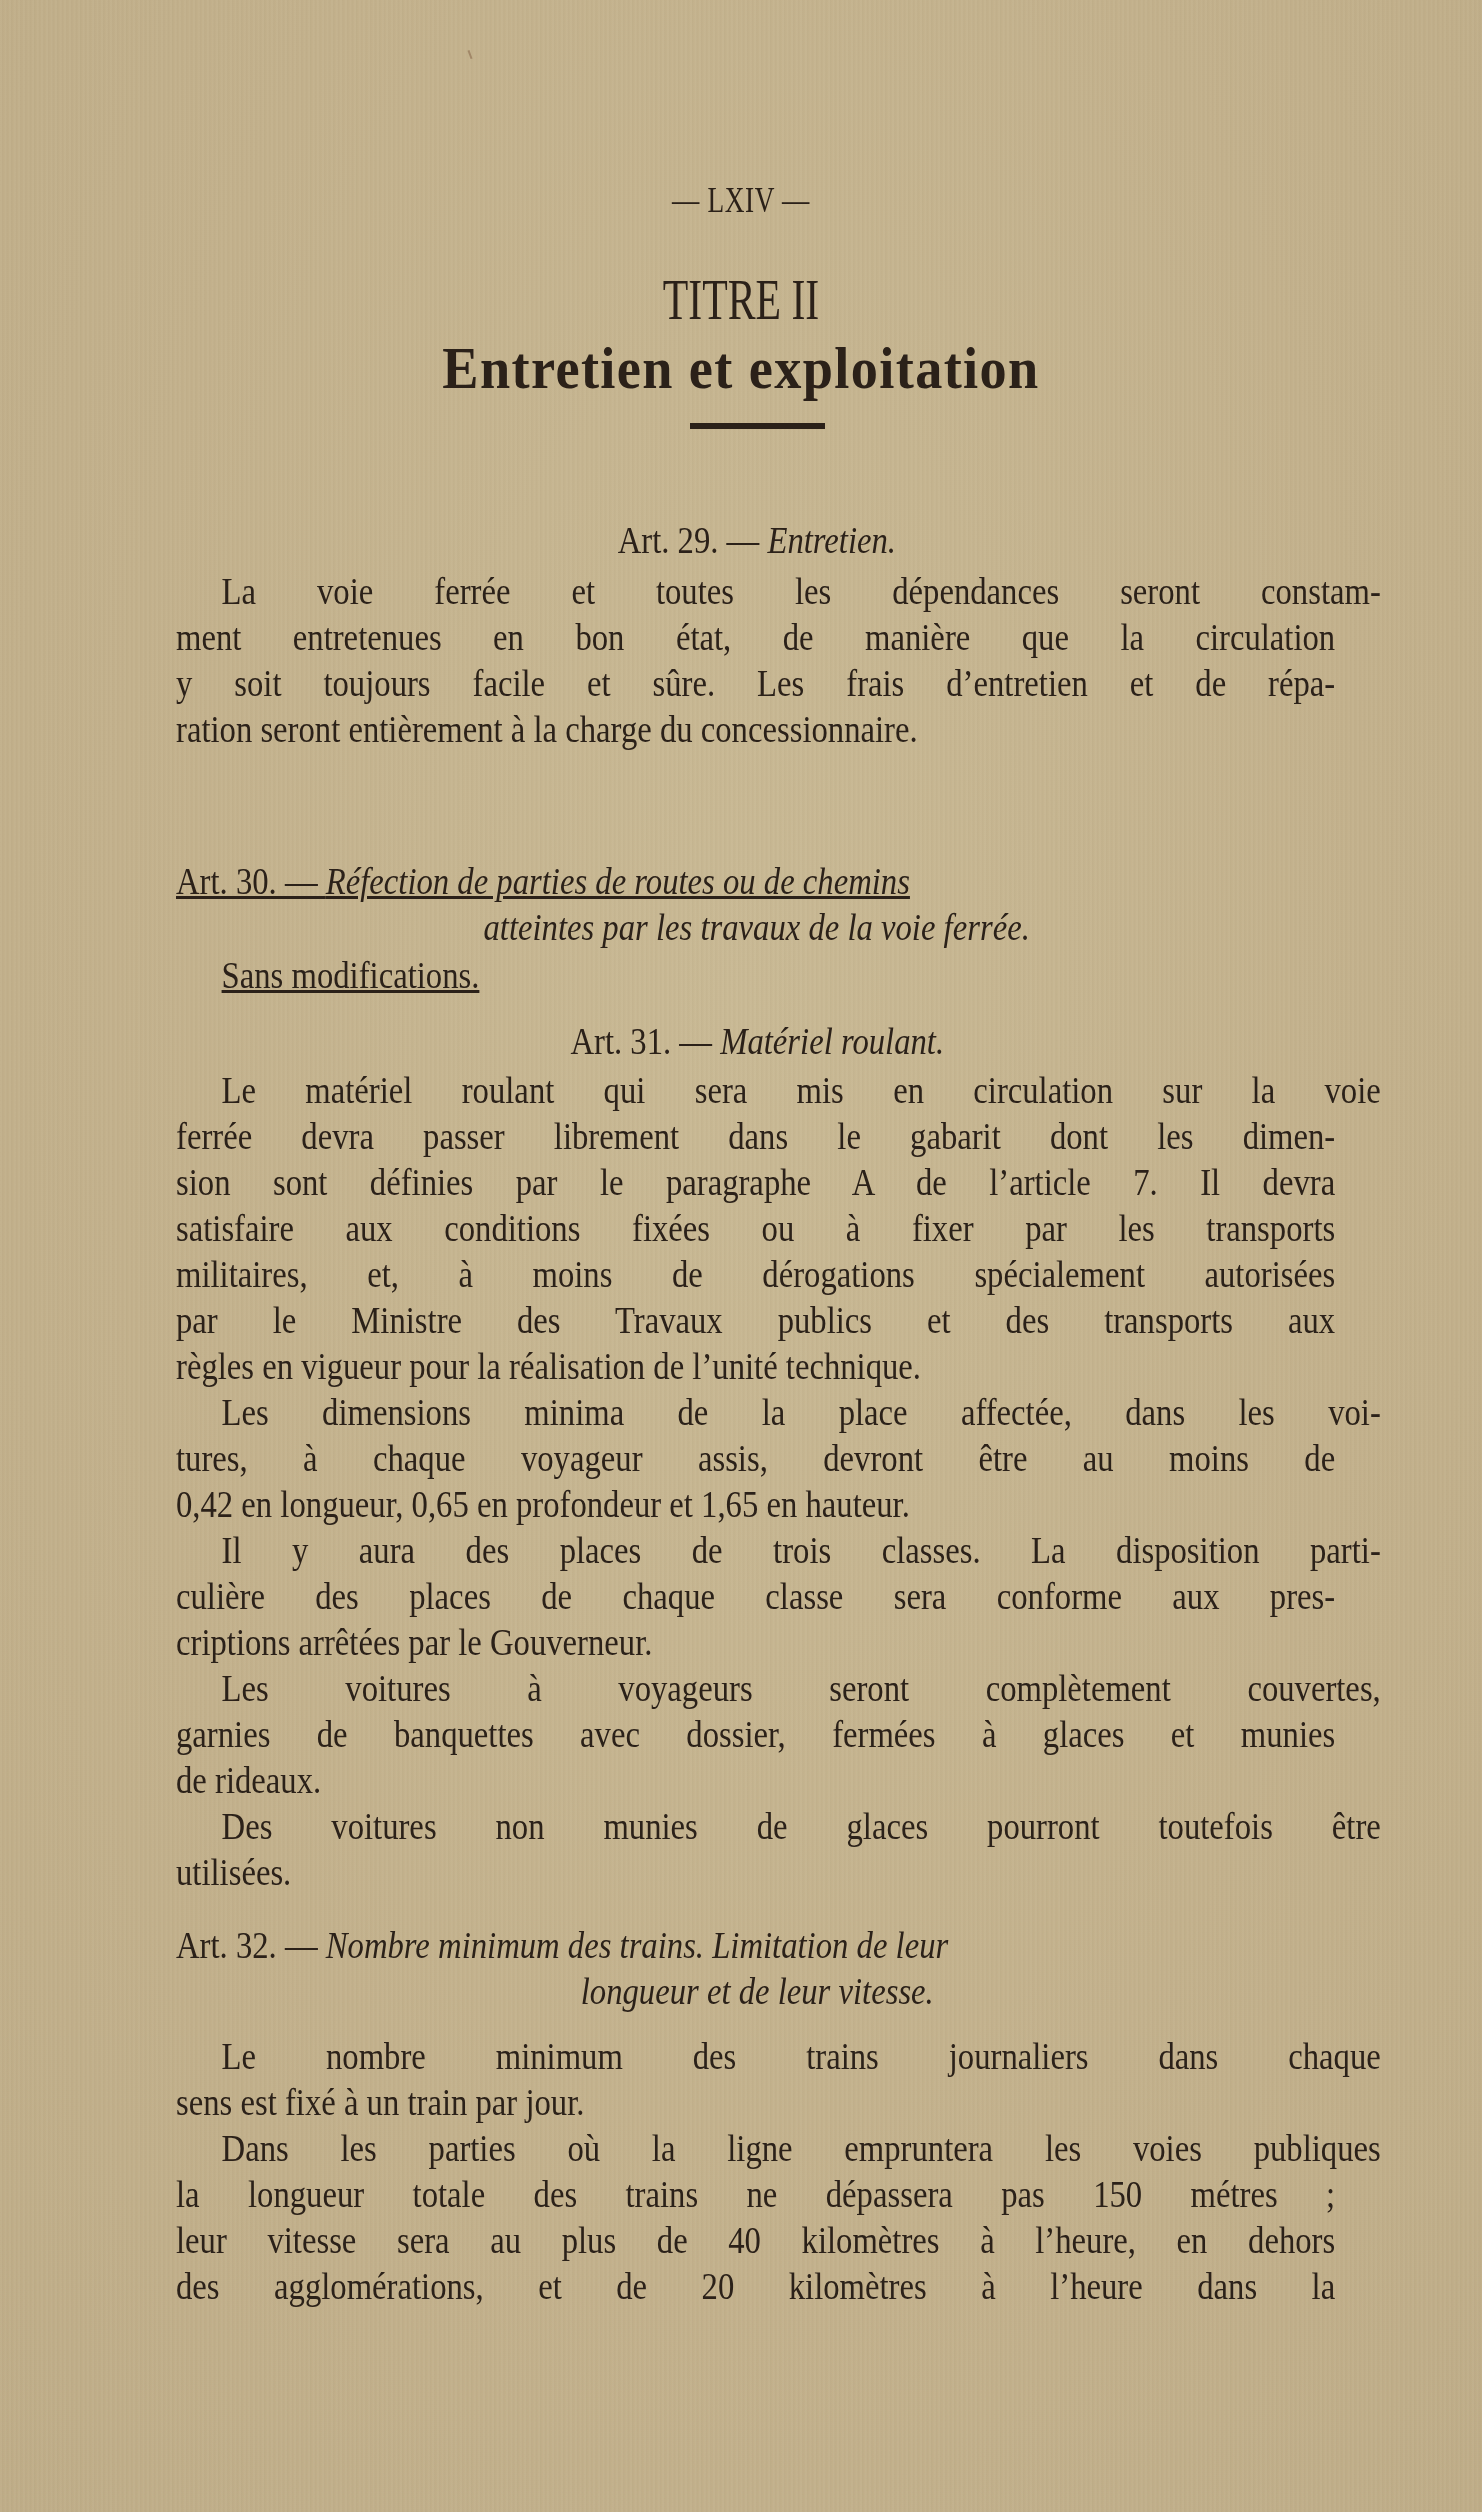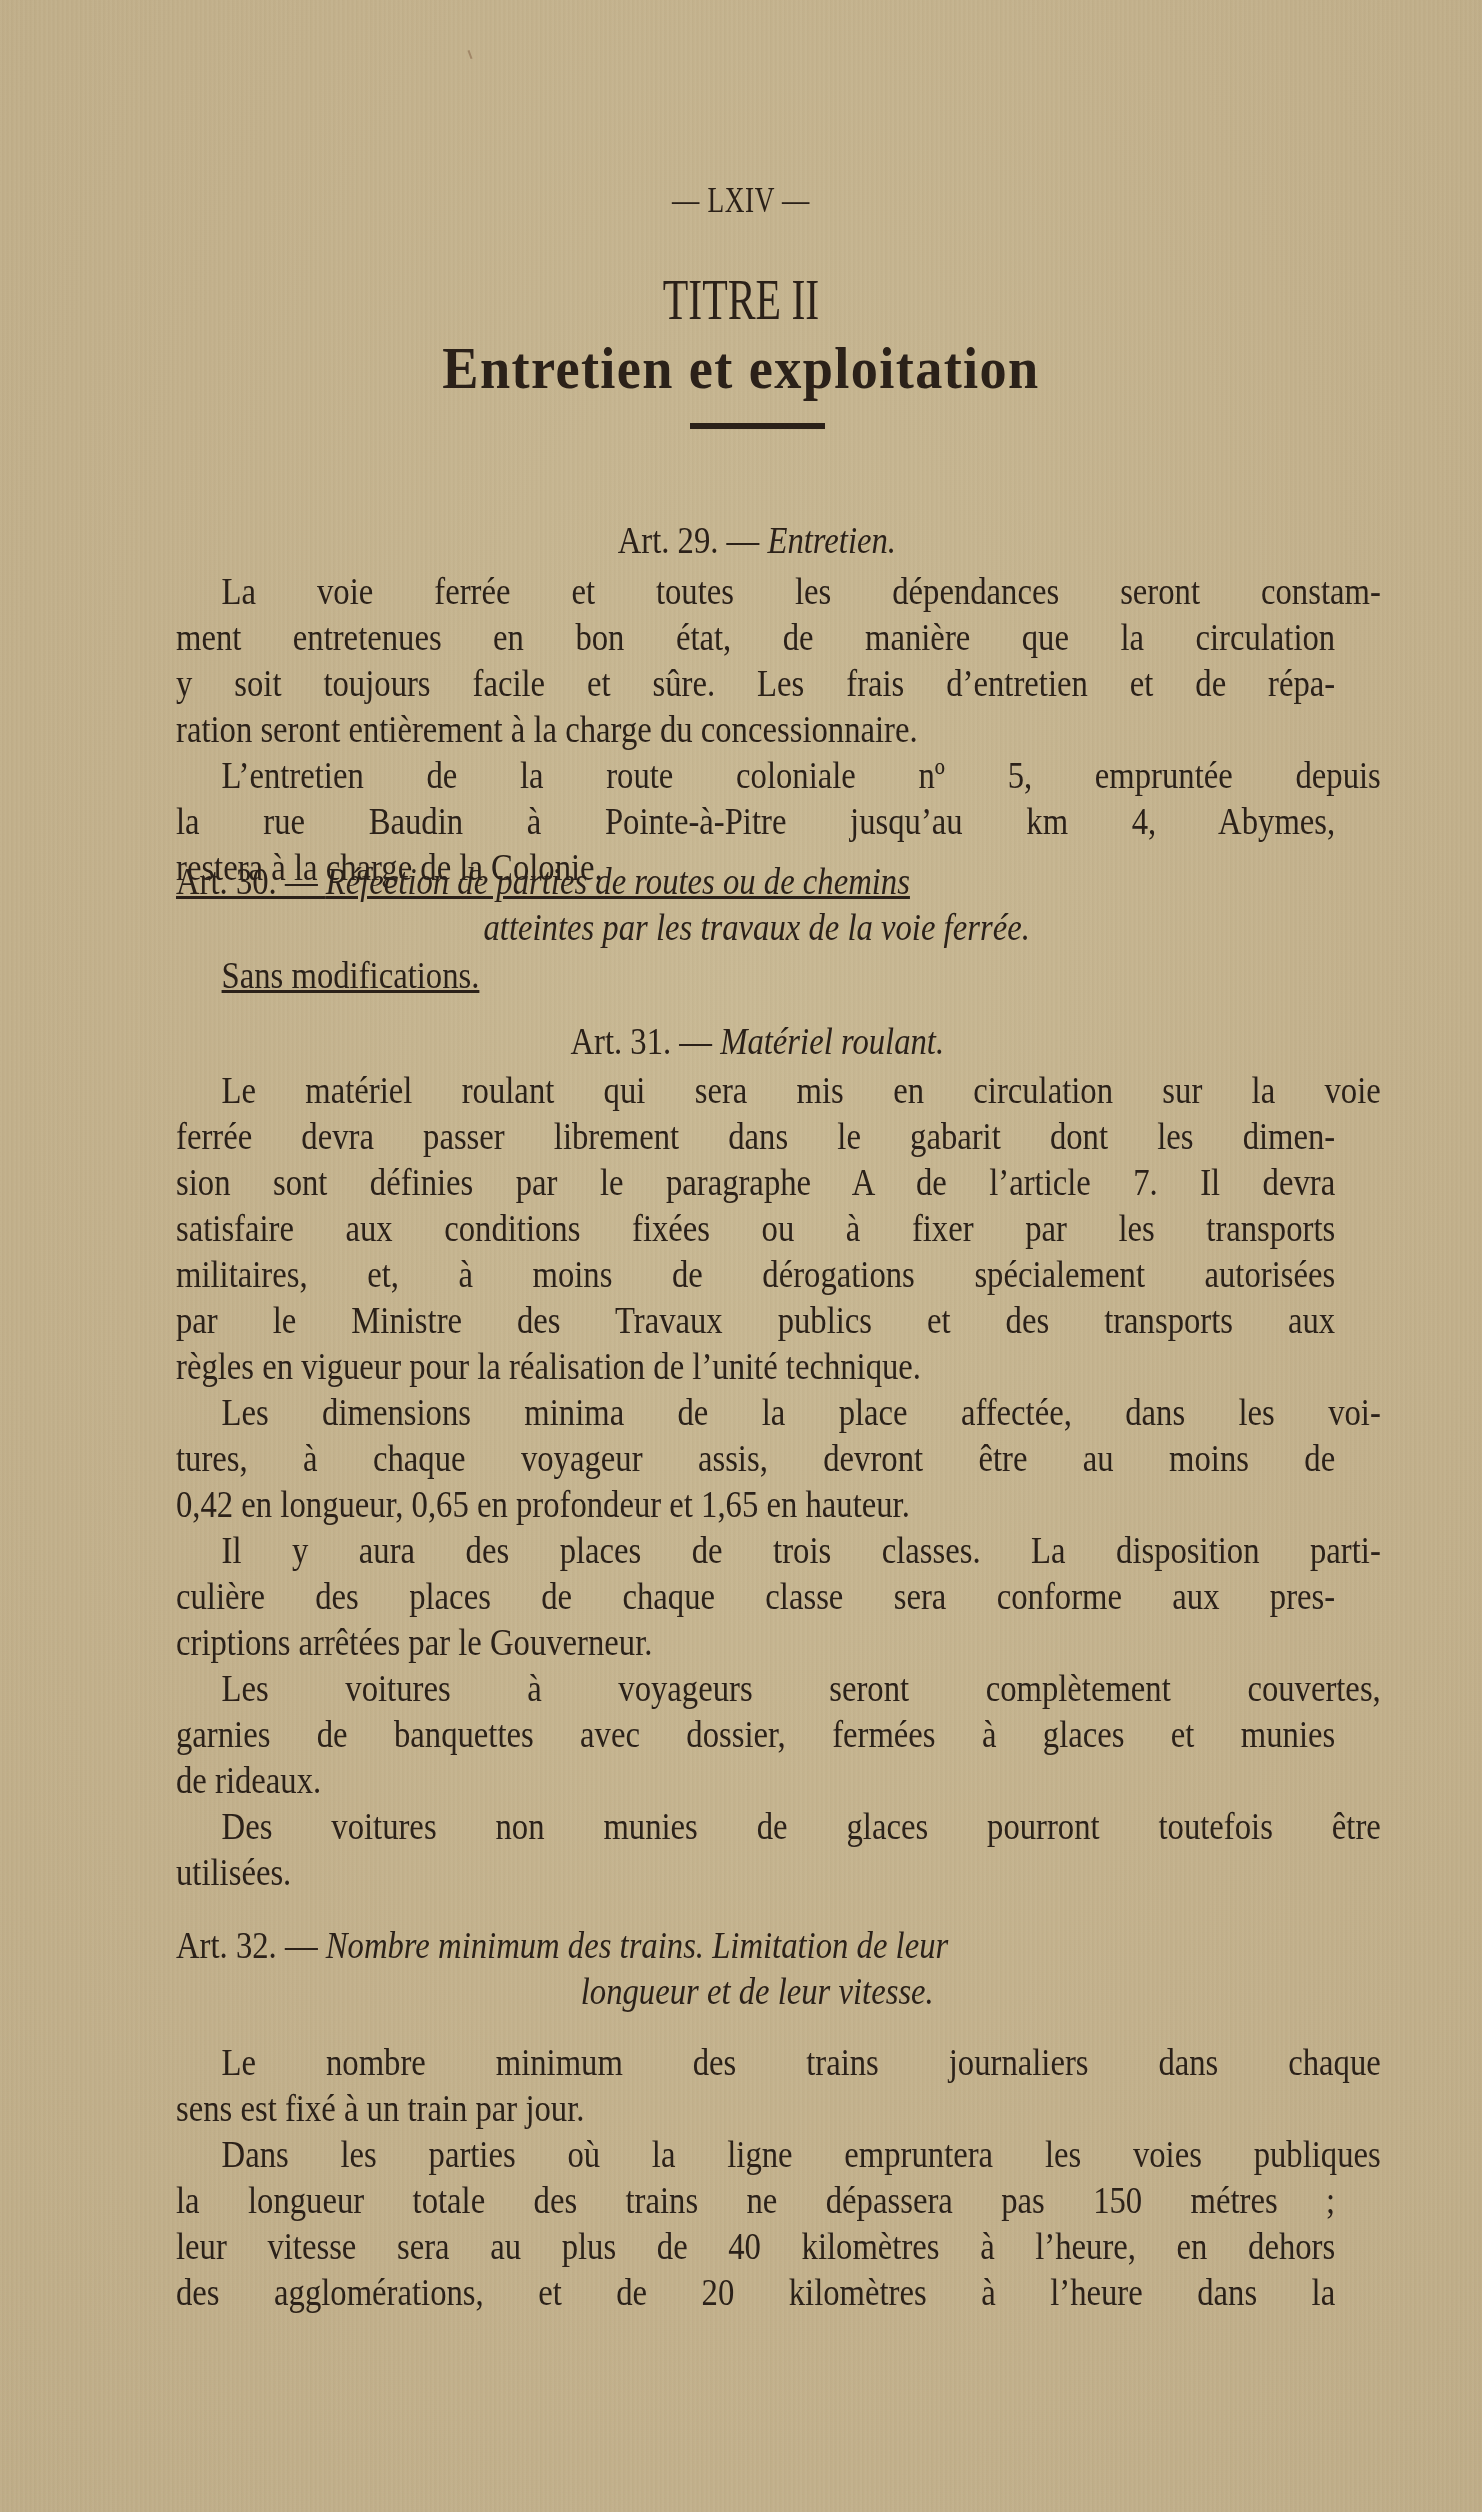--- a/index.html
+++ b/index.html
@@ -134,25 +134,20 @@
       <span class="heading-inner">
         <span>Art. 29. — </span><span class="it">Entretien.</span>
       </span>
     </div>
     <div style="margin-top: 5px;">
       <span class="line indent">La voie ferrée et toutes les dépendances seront constam-</span>
       <span class="line">ment entretenues en bon état, de manière que la circulation</span>
       <span class="line">y soit toujours facile et sûre. Les frais d’entretien et de répa-</span>
       <span class="line last">ration seront entièrement à la charge du concessionnaire.</span>
     </div>
-    <div>
-      <span class="line indent">L’entretien de la route coloniale nº 5, empruntée depuis</span>
-      <span class="line">la rue Baudin à Pointe-à-Pitre jusqu’au km 4, Abymes,</span>
-      <span class="line last">restera à la charge de la Colonie.</span>
-    </div>
   </div>
 
   <div class="text-block" style="top: 858px; text-decoration: underline;">
     <span class="plain-left">
       <span>Art. 30. — </span><span class="it">Réfection de parties de routes ou de chemins</span>
     </span>
     <div class="heading">
       <span class="heading-inner it">atteintes par les travaux de la voie ferrée.</span>
     </div>
     <span class="plain-left indent" style="margin-top: 1.5px;">Sans modifications.</span>
@@ -194,21 +189,21 @@
     </div>
   </div>
 
   <div class="text-block" style="top: 1922px;">
     <span class="plain-left">
       <span>Art. 32. — </span><span class="it">Nombre minimum des trains. Limitation de leur</span>
     </span>
     <div class="heading">
       <span class="heading-inner it">longueur et de leur vitesse.</span>
     </div>
-    <div style="margin-top: 25px;">
+    <div style="margin-top: 19px;">
       <span class="line indent">Le nombre minimum des trains journaliers dans chaque</span>
       <span class="line last">sens est fixé à un train par jour.</span>
     </div>
     <div>
       <span class="line indent">Dans les parties où la ligne empruntera les voies publiques</span>
       <span class="line">la longueur totale des trains ne dépassera pas 150 métres ;</span>
       <span class="line">leur vitesse sera au plus de 40 kilomètres à l’heure, en dehors</span>
       <span class="line">des agglomérations, et de 20 kilomètres à l’heure dans la</span>
     </div>
   </div>

